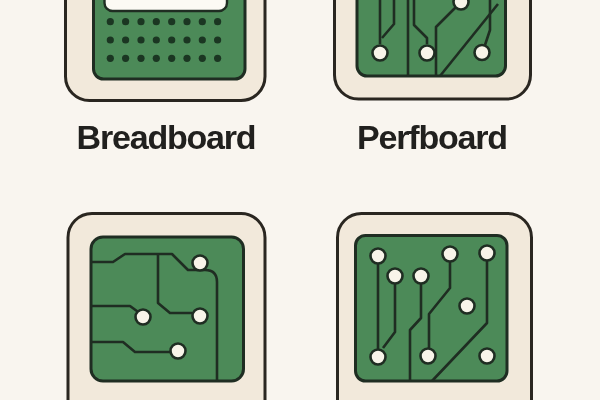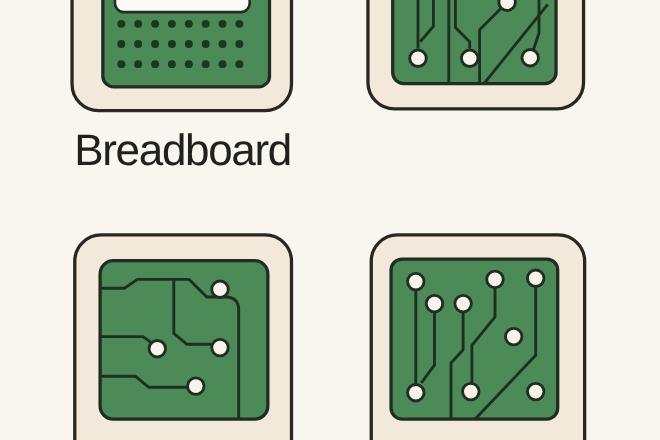--- a/index.html
+++ b/index.html
@@ -26,22 +26,22 @@
   .panel .card{fill:var(--card-fill);stroke:var(--card-border);stroke-width:3;}
   .panel .board{fill:var(--board-green);stroke:var(--board-border);stroke-width:3;}
   .panel .slot{fill:var(--slot-fill);stroke:var(--board-border);stroke-width:2.4;}
   .panel .dot{fill:var(--hole-dot);}
   .panel .trace{fill:none;stroke:var(--trace);stroke-width:2.6;stroke-linejoin:round;stroke-linecap:butt;}
   .panel .pad{fill:var(--pad-fill);stroke:var(--trace);stroke-width:2.6;}
   .caption{
     position:absolute;
     top:120px;
     transform:translateX(-50%);
-    font-size:40px;
-    font-weight:400;
+    font-size:34px;
+    font-weight:700;
     letter-spacing:-1.2px;
     line-height:34px;
     color:var(--label-text);
     white-space:nowrap;
   }
   #cap-breadboard{left:166px;}
   #cap-perfboard{left:432px;}
 </style>
 </head>
 <body>
@@ -94,20 +94,21 @@
     </g>
     <g>
       <circle class="pad" cx="49" cy="101" r="7.5"></circle>
       <circle class="pad" cx="96" cy="101" r="7.5"></circle>
       <circle class="pad" cx="151" cy="100.5" r="7.5"></circle>
       <circle class="pad" cx="130" cy="50" r="7.5"></circle>
     </g>
   </svg>
 
   <div class="caption" id="cap-breadboard">Breadboard</div>
+  <div class="caption" id="cap-perfboard">Perfboard</div>
 
   <svg class="panel" style="left:60px;top:210px" width="212" height="190" viewBox="0 0 212 190">
     <rect class="card" x="8" y="3.5" width="197" height="220" rx="24"></rect>
     <rect class="board" x="31" y="27" width="152.5" height="144" rx="12"></rect>
     <g>
       <path class="trace" d="M31,52 H53 L65,44 H112 L128,60 H145 Q157,60 157,72 V171"></path>
       <path class="trace" d="M98,44 V93 L110,103 H132"></path>
       <path class="trace" d="M31,96 H70 L81,104"></path>
       <path class="trace" d="M31,132 H63 L75,142 H110"></path>
     </g>

